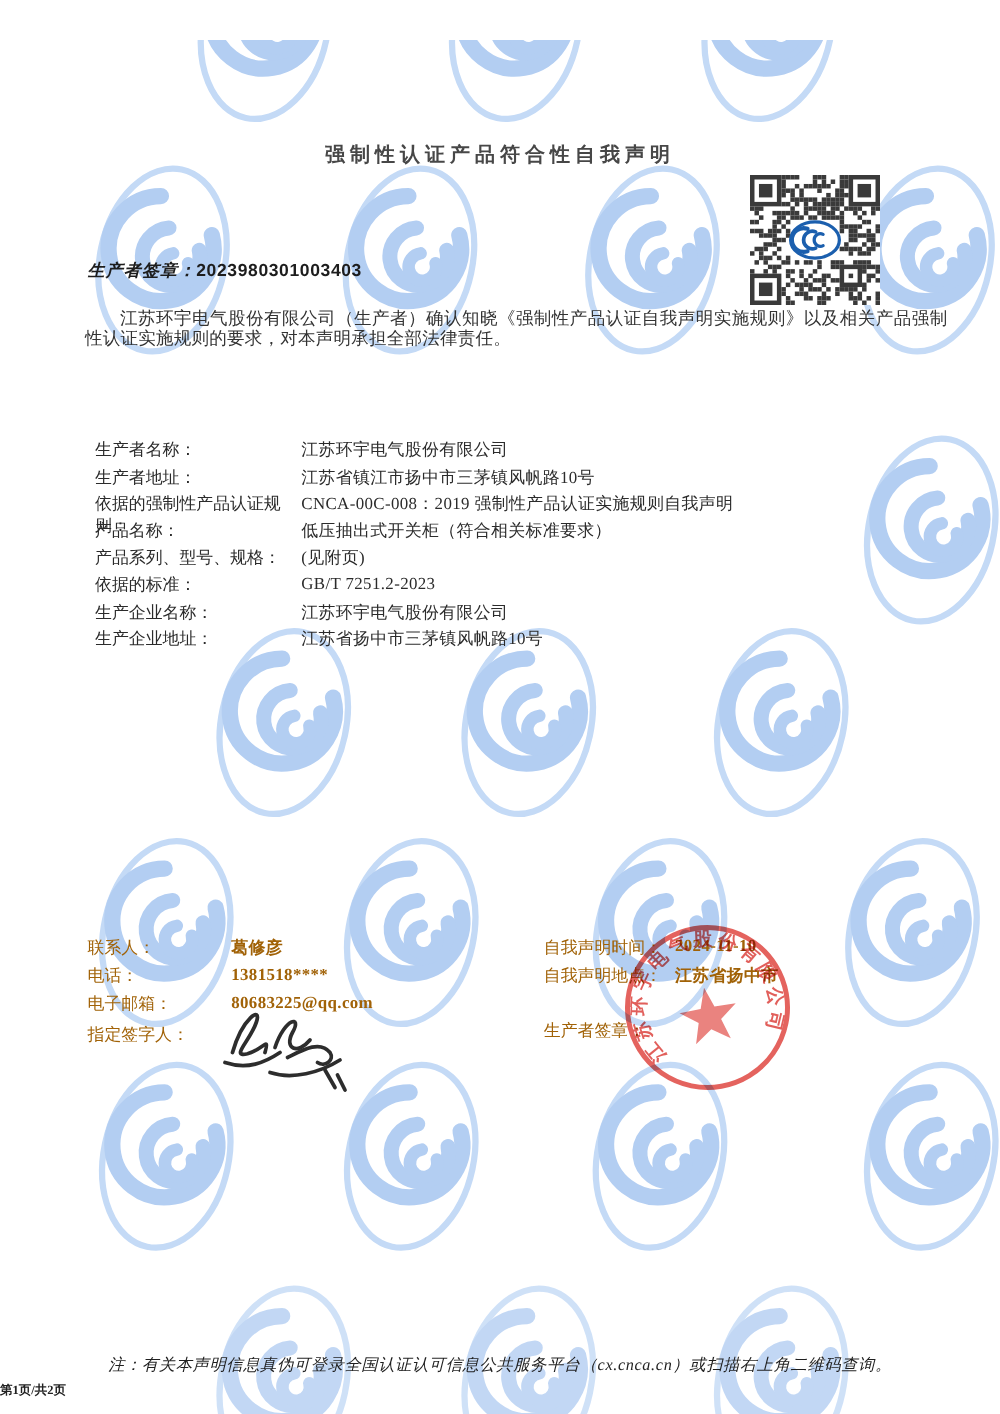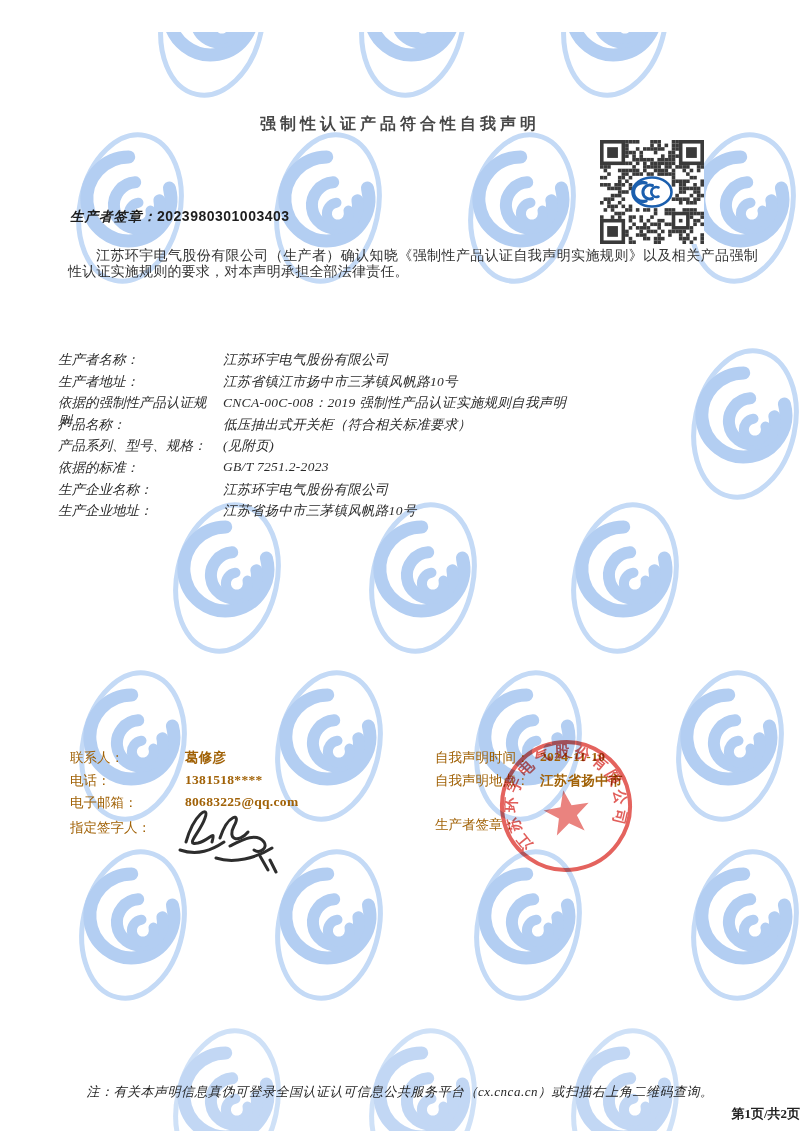--- a/index.html
+++ b/index.html
@@ -22,42 +22,42 @@
   .qr{position:absolute;left:600px;top:108px;width:104px;height:104px;background:#fff;}
   .qr-logo{position:absolute;left:31px;top:36px;width:42px;height:32px;}
   
   .para{
     position:absolute;left:68px;width:690px;margin:0;text-align:justify;
     font-size:14px;line-height:15.8px;color:#333;text-indent:2em;letter-spacing:.2px;
   }
   .p1{top:216px;}
   .p2{top:251px;}
   
-  .fields{position:absolute;left:58px;top:319px;width:690px;font-style:italic;}
+  .fields{position:absolute;left:76px;top:319px;width:690px;}
   .frow{display:flex;height:21.6px;align-items:flex-start;font-size:13.5px;}
   .flabel{width:165px;flex:0 0 165px;color:#2b2b2b;}
   .fvalue{color:#2b2b2b;letter-spacing:.3px;}
   
   .crow{position:absolute;font-size:13.5px;color:#a16207;display:flex;}
   .clabel{display:inline-block;}
   .cvalue{display:inline-block;letter-spacing:.3px;font-weight:bold;}
   .left-col .clabel{width:115px;}
   .right-col .clabel{width:105px;}
   
   .signature{position:absolute;left:172px;top:766px;width:110px;height:84px;}
   
   .stamp{position:absolute;left:486px;top:694px;width:160px;height:160px;opacity:.87;mix-blend-mode:multiply;}
   
   .foot-note{
     position:absolute;left:0;top:1051px;width:100%;text-align:center;margin:0;
     font-size:13px;font-weight:400;color:#1f1f1f;letter-spacing:.5px;font-style:italic;
   }
   .page-num{
-    position:absolute;left:0;top:1073px;width:100%;text-align:right;margin:0;
-    font-size:13px;font-weight:600;color:#222;
+    position:absolute;left:0;top:1073px;width:100%;text-align:left;margin:0;
+    font-size:10px;font-weight:600;color:#222;
   }
 </style>
 </head>
 <body>
 
 <div class="page">
 
   <svg class="wm-layer" viewBox="0 0 800 1131">
     <defs>
       <g id="wm">

